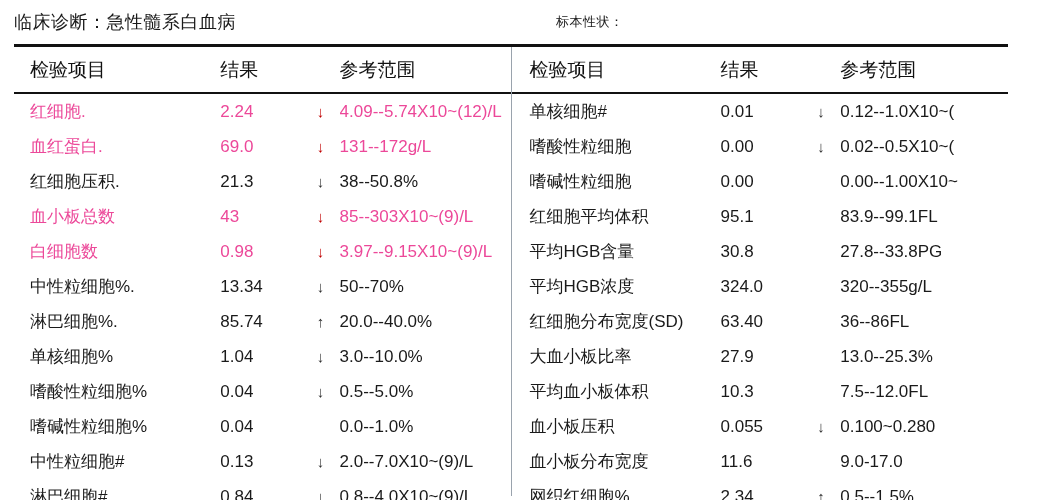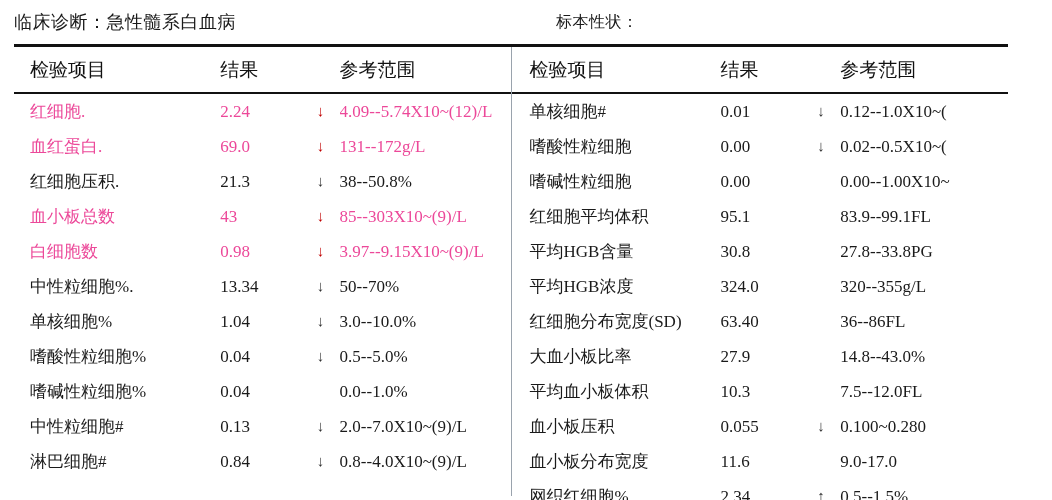--- a/index.html
+++ b/index.html
@@ -33,21 +33,21 @@
     color: #1a1a1a;
     letter-spacing: 0.5px;
   }
   .hdr-value {
     font-size: 18px;
     color: #1a1a1a;
     letter-spacing: 0.5px;
   }
   .hdr-right {
     margin-left: 320px;
-    font-size: 16px;
+    font-size: 13px;
     color: #1a1a1a;
     letter-spacing: 0.5px;
   }
   
   .tables {
     position: relative;
     display: flex;
     border-top: 3px solid #111;
     margin: 0 14px;
     height: 452px;
@@ -55,21 +55,20 @@
   }
   .divider {
     width: 0;
     border-left: 1px solid #9aa3ad;
     margin: 0 0px;
   }
   .tbl {
     flex: 1 1 50%;
     box-sizing: border-box;
     padding-right: 0px;
-    font-family: Liberation Serif, serif;
   }
   table {
     width: 100%;
     border-collapse: collapse;
     table-layout: fixed;
   }
   thead th {
     font-size: 19px;
     font-weight: normal;
     color: #111;
@@ -162,20 +161,26 @@
               <td class="c-arrow arrow abn">↓</td>
               <td class="c-ref abn">3.97--9.15X10~(9)/L</td>
             </tr>
             <tr>
               <td class="c-name norm">中性粒细胞%.</td>
               <td class="c-result norm">13.34</td>
               <td class="c-arrow arrow norm">↓</td>
               <td class="c-ref norm">50--70%</td>
             </tr>
             <tr>
+              <td class="c-name norm">淋巴细胞%.</td>
+              <td class="c-result norm">85.74</td>
+              <td class="c-arrow arrow norm">↑</td>
+              <td class="c-ref norm">20.0--40.0%</td>
+            </tr>
+            <tr>
               <td class="c-name norm">单核细胞%</td>
               <td class="c-result norm">1.04</td>
               <td class="c-arrow arrow norm">↓</td>
               <td class="c-ref norm">3.0--10.0%</td>
             </tr>
             <tr>
               <td class="c-name norm">嗜酸性粒细胞%</td>
               <td class="c-result norm">0.04</td>
               <td class="c-arrow arrow norm">↓</td>
               <td class="c-ref norm">0.5--5.0%</td>
@@ -254,21 +259,21 @@
             <tr>
               <td class="c-name norm">红细胞分布宽度(SD)</td>
               <td class="c-result norm">63.40</td>
               <td class="c-arrow arrow norm"></td>
               <td class="c-ref norm">36--86FL</td>
             </tr>
             <tr>
               <td class="c-name norm">大血小板比率</td>
               <td class="c-result norm">27.9</td>
               <td class="c-arrow arrow norm"></td>
-              <td class="c-ref norm">14.8--43.0%</td>
+              <td class="c-ref norm">13.0--25.3%</td>
             </tr>
             <tr>
               <td class="c-name norm">平均血小板体积</td>
               <td class="c-result norm">10.3</td>
               <td class="c-arrow arrow norm"></td>
               <td class="c-ref norm">7.5--12.0FL</td>
             </tr>
             <tr>
               <td class="c-name norm">血小板压积</td>
               <td class="c-result norm">0.055</td>

